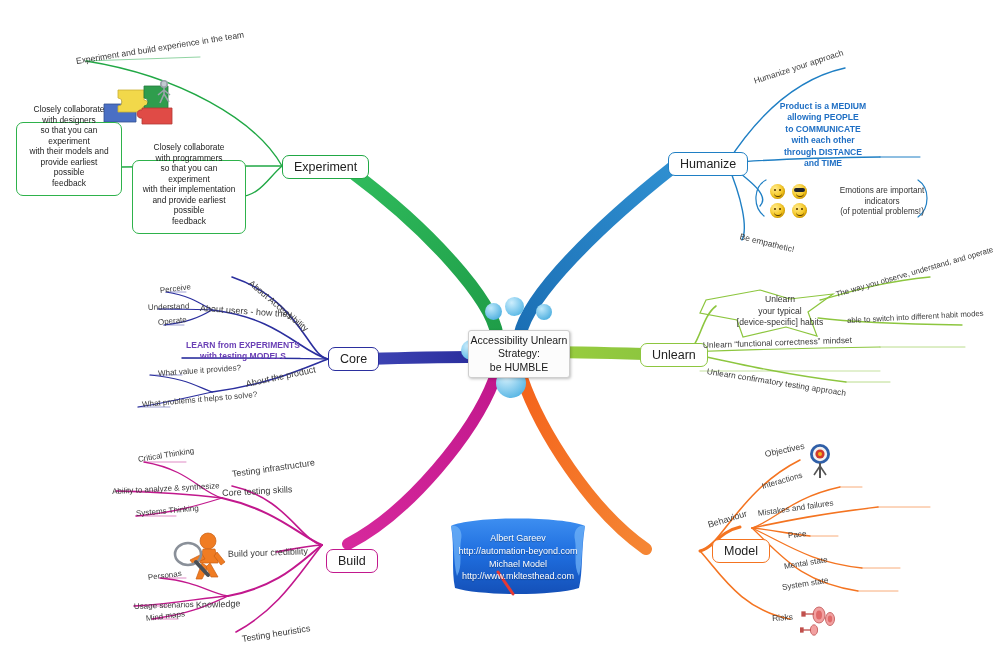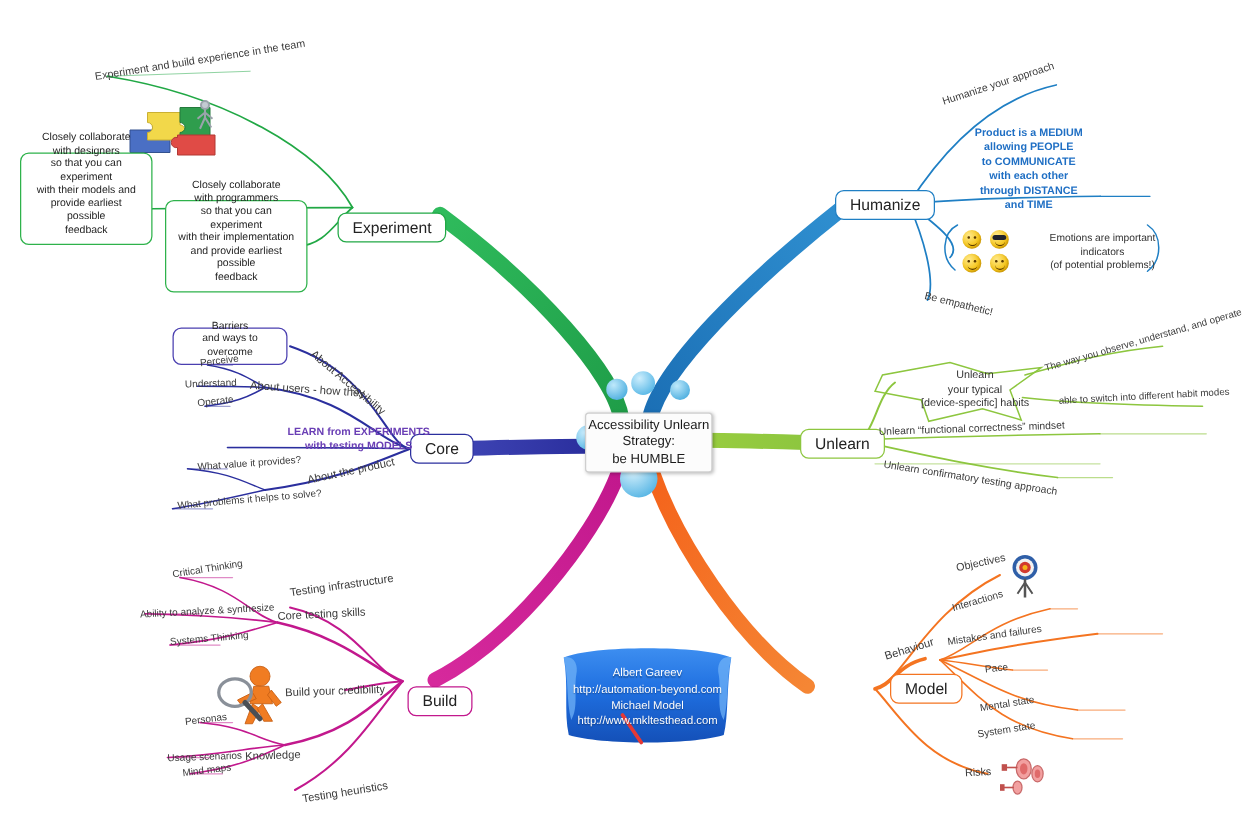--- a/index.html
+++ b/index.html
@@ -43,21 +43,21 @@
       border-bottom:1.5px solid #5b3b00;border-radius:0 0 8px 8px;}
   .smiley .shades{position:absolute;left:1.6px;right:1.6px;top:4px;height:3.6px;
       background:#20222b;border-radius:2px;}
 
   
   .unlearn-txt{position:absolute;font-size:8.6px;color:#333;text-align:center;
       line-height:1.35;}
 
   
   .learn-emph{position:absolute;color:#6a3fb5;font-weight:bold;font-size:8.5px;
-      text-align:center;line-height:1.3;margin-left:44px;}
+      text-align:center;line-height:1.3;}
 
   
   .exp-box{border:1px solid #2eb24b;color:#222;font-size:8.4px;padding:7px 8px;}
 
   
   .brr-box{border:1.2px solid #4a3fb0;color:#222;font-size:8.3px;padding:5px 8px;}
 
   
   .credits{position:absolute;left:443px;top:510px;width:150px;height:88px;z-index:4;}
   .credits .txt{position:absolute;left:0;top:22px;width:150px;text-align:center;
@@ -209,21 +209,21 @@
   <div class="bubble" style="left:496px;top:368px;width:30px;height:30px;background:radial-gradient(circle at 35% 28%,#d8f2fd,#36a6de);"></div>
 
   <div class="central">
     <div>
       <div>Accessibility Unlearn</div>
       <div>Strategy:</div>
       <div>be HUMBLE</div>
     </div>
   </div>
 
-  <div class="node node-main" style="left:270px;top:155px;border-color:#21a845;margin-top:15px;">
+  <div class="node node-main" style="left:282px;top:155px;border-color:#21a845;">
     <span>Experiment</span>
   </div>
 
   <div class="node node-main" style="left:668px;top:152px;border-color:#1f7fc4;">
     <span>Humanize</span>
   </div>
 
   <div class="node node-main" style="left:640px;top:343px;border-color:#8dc63f;">
     <span>Unlearn</span>
   </div>
@@ -461,24 +461,20 @@
   </div>
 
   <div class="lbl" style="left:242px;top:634px;font-size:9px;transform:rotate(-9deg);">
     <span>Testing heuristics</span>
   </div>
 
   <div class="lbl" style="left:250px;top:277px;font-size:9px;transform:rotate(40deg);">
     <span>About Accessibility</span>
   </div>
 
-  <div class="box brr-box" style="left:138px;top:262px;width:92px;height:30px;">
-    <span style="white-space:pre-line;">Barriers
-and ways to overcome</span>
-  </div>
 
   <div class="lbl" style="left:200px;top:303px;font-size:9px;transform:rotate(4deg);">
     <span>About users - how they.</span>
   </div>
 
   <div class="lbl" style="left:160px;top:286px;font-size:8px;transform:rotate(-7deg);">
     <span>Perceive</span>
   </div>
 
   <div class="lbl" style="left:148px;top:303px;font-size:8px;transform:rotate(-2deg);">

